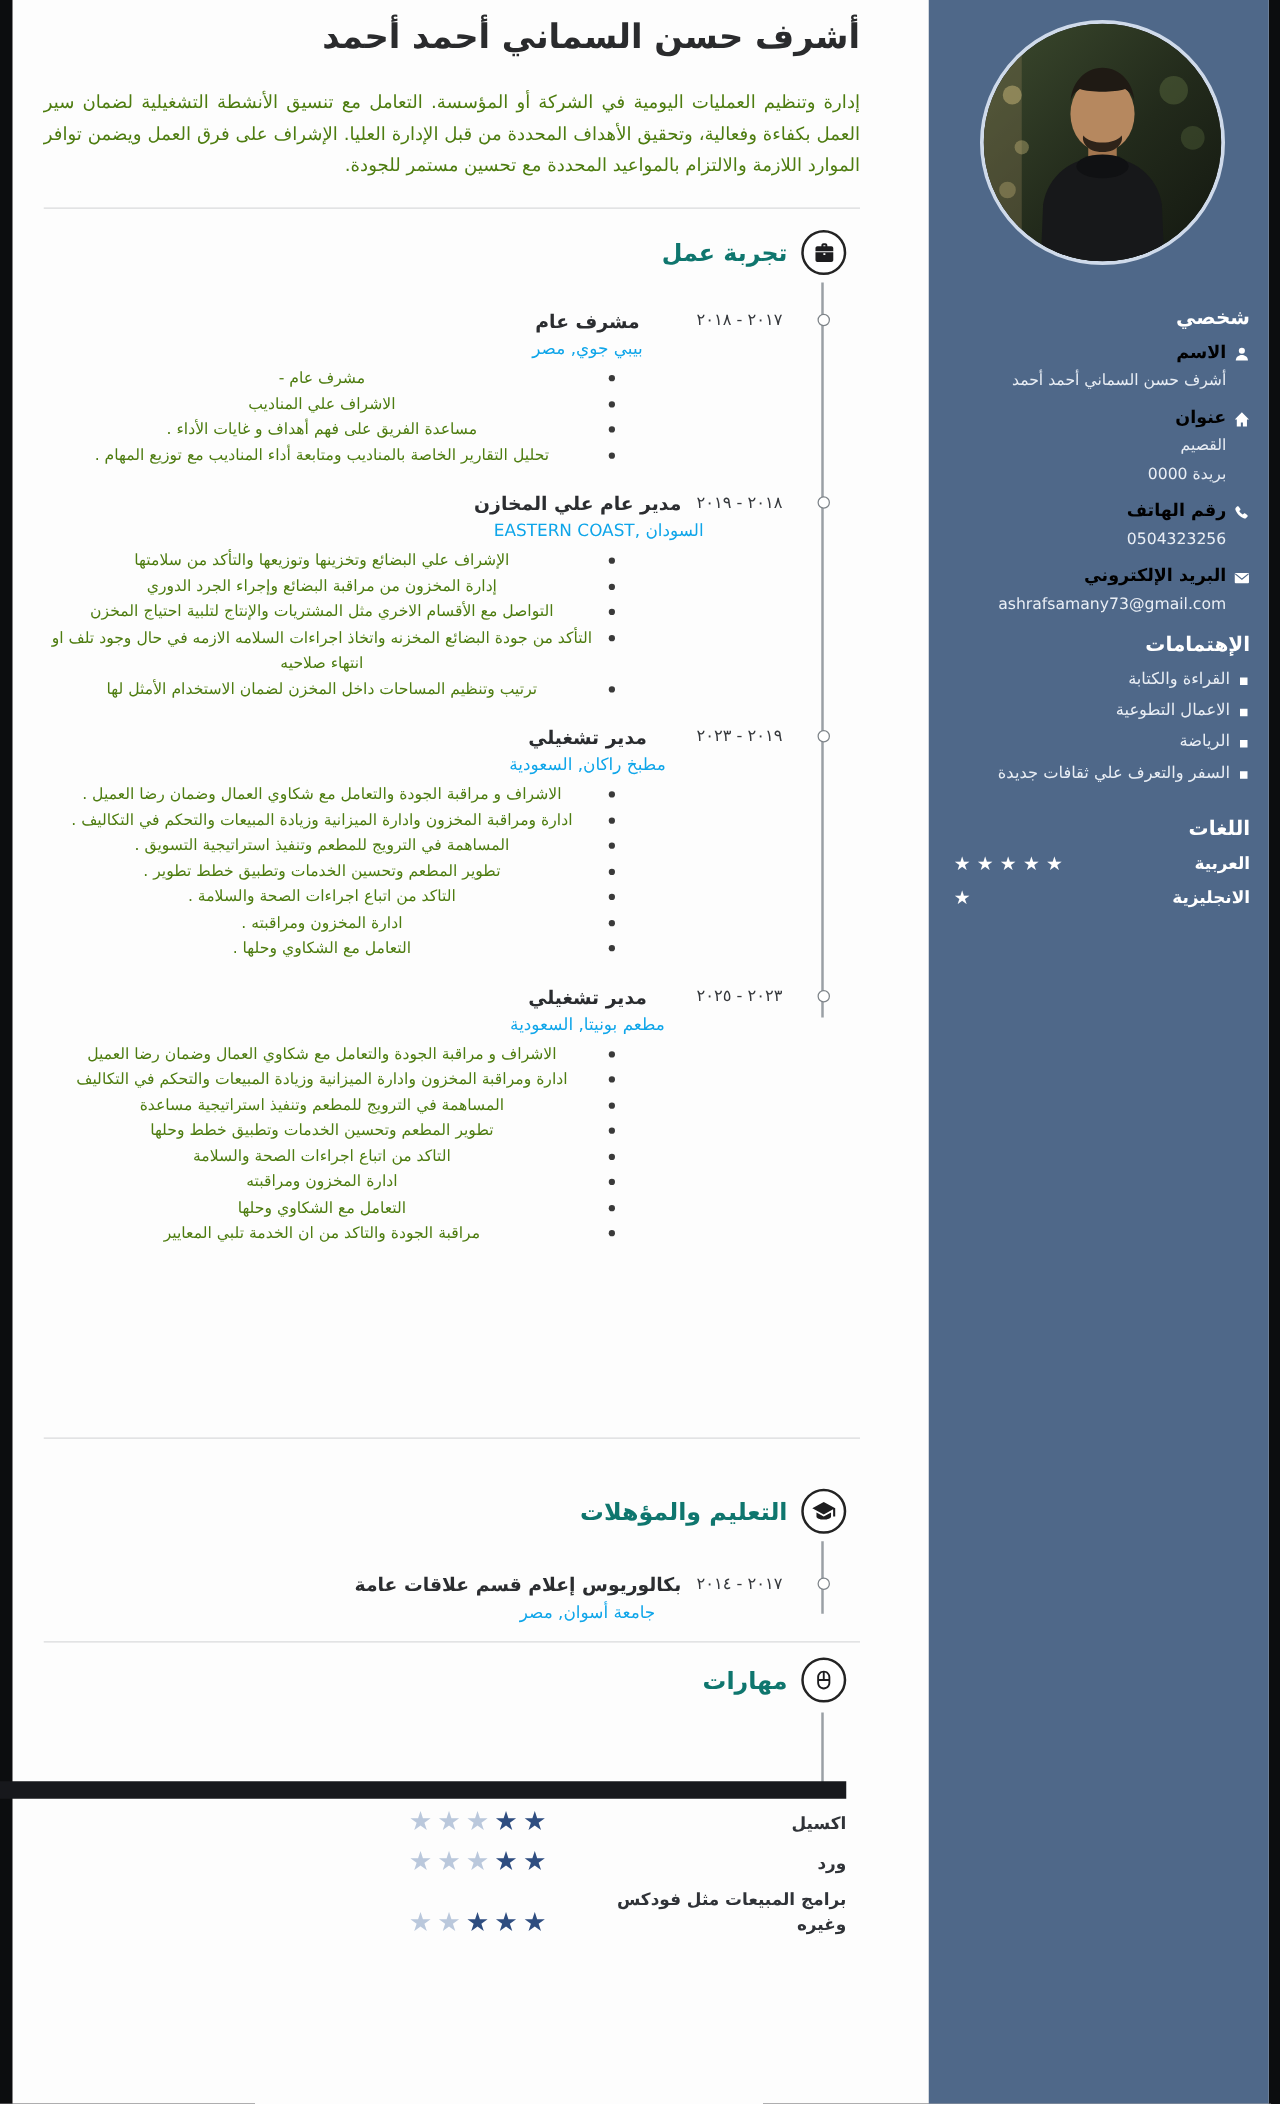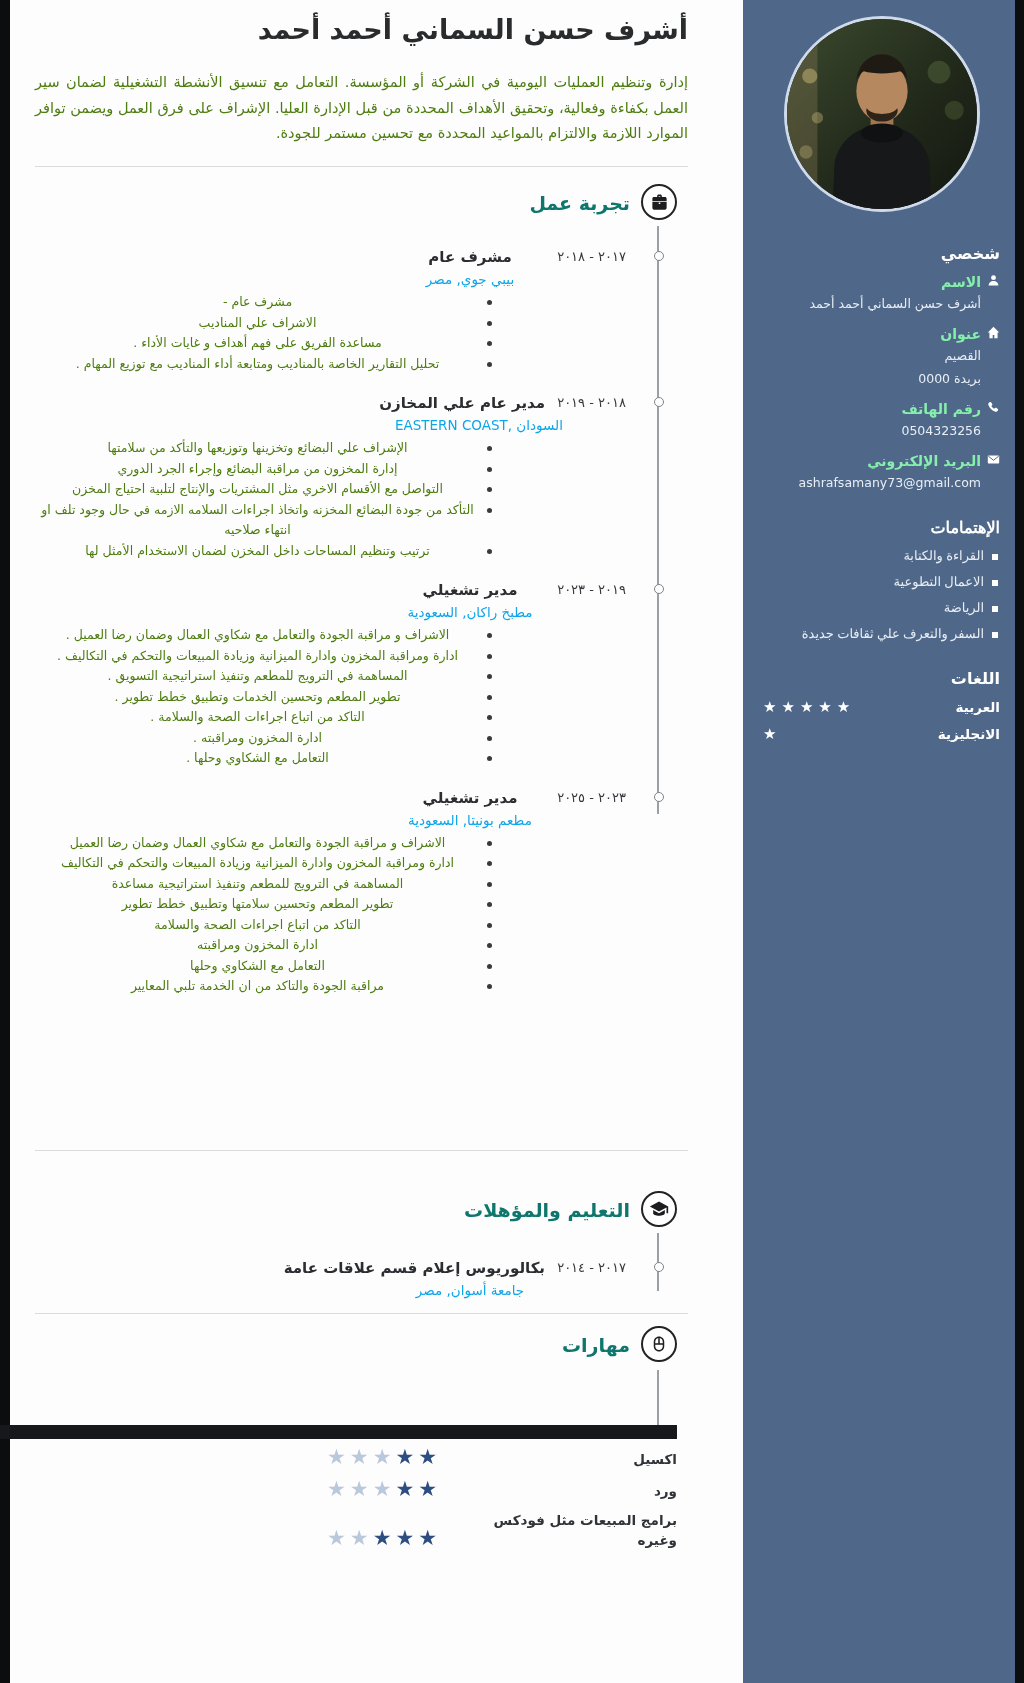--- a/index.html
+++ b/index.html
@@ -6,21 +6,21 @@
   body{width:1024px;height:1683px;position:relative;background:#0c0d0f;
        font-family:"DejaVu Sans","Liberation Sans",sans-serif;overflow:hidden;}
   .sheet{position:absolute;left:10px;top:0;width:1005px;height:1683px;background:#fdfdfd;}
   
   .sidebar{position:absolute;left:743px;top:0;width:272px;height:1683px;background:#4f6889;direction:rtl;}
   .side-inner{padding:15px 15px 0 20px;}
   .photo-ring{width:190px;height:190px;margin:1px auto 0;border-radius:50%;border:3px solid #cfdaea;overflow:hidden;background:#222;}
   .side-h{font-size:16px;font-weight:bold;color:#ffffff;margin:0 0 11px;text-align:right;}
   .side-block{margin-top:30px;}
   .c-item{margin-bottom:13px;}
-  .c-label{display:flex;align-items:flex-start;gap:6px;font-size:14px;font-weight:bold;color:#86efac;}
+  .c-label{display:flex;align-items:flex-end;gap:6px;font-size:14px;font-weight:bold;color:#000000;}
   .c-icon{width:13px;height:13px;flex:none;display:inline-flex;}
   .c-value{font-size:12.5px;color:#e9eef5;margin:4px 19px 0 0;line-height:19px;text-align:right;}
   .int-list{list-style:none;margin:2px 1px 0 0;padding:0;}
   .int-list li{position:relative;padding-right:15px;font-size:13px;color:#e9eef5;margin-bottom:10px;text-align:right;}
   .int-list li::before{content:'';position:absolute;right:1px;top:6px;width:6px;height:6px;background:#fff;}
   .lang-row{display:flex;direction:rtl;justify-content:space-between;align-items:center;margin-bottom:11px;}
   .l-name{font-size:13.5px;font-weight:bold;color:#ffffff;}
   .l-stars{direction:ltr;font-size:15px;letter-spacing:5px;color:#fff;line-height:16px;white-space:nowrap;}
   
   .name{position:absolute;left:35px;top:14px;width:653px;direction:rtl;text-align:right;
@@ -124,21 +124,21 @@
       <div class="entry">
         <span class="dot"></span>
         <div class="e-date">٢٠٢٣ - ٢٠٢٥</div>
         <div class="e-body">
           <div class="e-title">مدير تشغيلي</div>
           <div class="e-org" dir="auto">مطعم بونيتا, السعودية</div>
           <ul class="bullets">
             <li>الاشراف و مراقبة الجودة والتعامل مع شكاوي العمال وضمان رضا العميل</li>
             <li>ادارة ومراقبة المخزون وادارة الميزانية وزيادة المبيعات والتحكم في التكاليف</li>
             <li>المساهمة في الترويج للمطعم وتنفيذ استراتيجية مساعدة</li>
-            <li>تطوير المطعم وتحسين سلامتها وتطبيق خطط تطوير</li>
+            <li>تطوير المطعم وتحسين الخدمات وتطبيق خطط وحلها</li>
             <li>التاكد من اتباع اجراءات الصحة والسلامة</li>
             <li>ادارة المخزون ومراقبته</li>
             <li>التعامل مع الشكاوي وحلها</li>
             <li>مراقبة الجودة والتاكد من ان الخدمة تلبي المعايير</li>
           </ul>
         </div>
       </div>
     </div>
 </div>
 
@@ -268,21 +268,21 @@
                   <path d="M1.5 3.8 8 9l6.5-5.2" stroke="#4f6889" stroke-width="1.2" fill="none"></path>
                 </svg>
               </span>
               <span>البريد الإلكتروني</span>
             </div>
             <div class="c-value">ashrafsamany73@gmail.com</div>
           </div>
         </div>
     </div>
 
-    <div class="side-block" style="margin-top:26px;font-family:Liberation Serif, serif;">
+    <div class="side-block" style="margin-top:14px;">
       <div class="side-h">الإهتمامات</div>
       <ul class="int-list" id="interests">
           <li>القراءة والكتابة</li>
           <li>الاعمال التطوعية</li>
           <li>الرياضة</li>
           <li>السفر والتعرف علي ثقافات جديدة</li>
         </ul>
     </div>
 
     <div class="side-block" style="margin-top:27px;">

